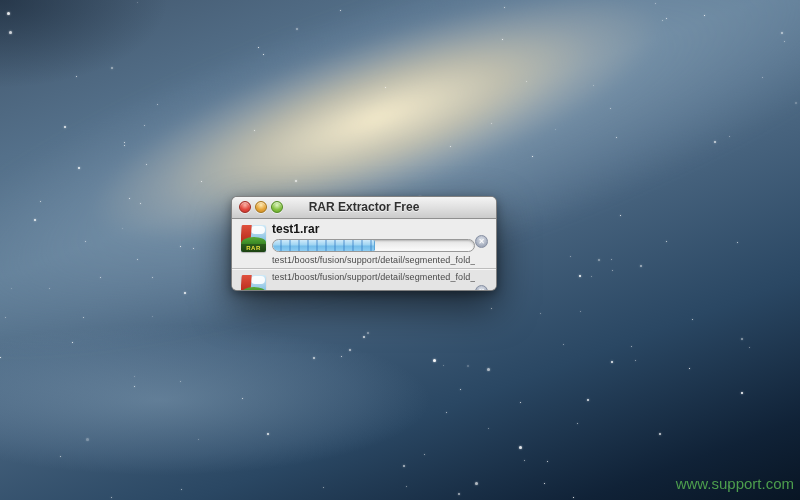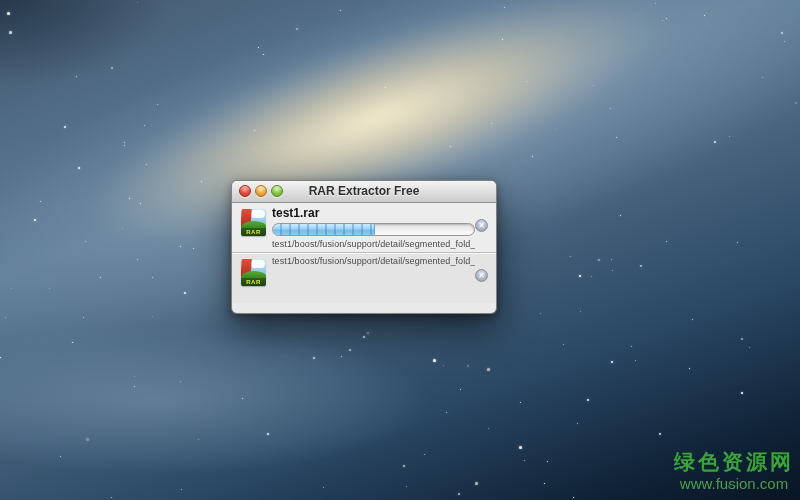--- a/index.html
+++ b/index.html
@@ -25,21 +25,21 @@
     filter:blur(7px);
   }
   .stars{position:absolute;inset:0;}
   .star{position:absolute;background:#fff;border-radius:50%;box-shadow:0 0 2px rgba(255,255,255,0.8);}
   
   .watermark{position:absolute;right:6px;bottom:8px;text-align:center;line-height:1.1;}
   .wm-name{font-size:21px;font-weight:bold;letter-spacing:3px;color:#3aa33a;}
   .wm-url{font-size:15px;color:#4d9e4d;margin-top:2px;}
   
   .window{
-    position:absolute;left:231px;top:180px;width:266px;height:134px;
+    position:absolute;left:231px;top:196px;width:266px;height:95px;
     border-radius:6px;border:1px solid rgba(0,0,0,0.45);
     box-shadow:0 16px 38px rgba(0,0,0,0.55),0 3px 10px rgba(0,0,0,0.35);
     background:#e9e9e9;box-sizing:border-box;overflow:hidden;
   }
   .titlebar{
     height:21px;position:relative;
     background:linear-gradient(180deg,#f4f4f4 0%,#dedede 55%,#cbcbcb 100%);
     border-bottom:1px solid #8f8f8f;
   }
   .traffic{position:absolute;left:7px;top:4px;display:flex;gap:4px;}
@@ -225,22 +225,21 @@
       <div class="star" style="left: 242px; top: 398px; width: 1px; height: 1px; opacity: 0.82;"></div>
       <div class="star" style="left: 49px; top: 288px; width: 1px; height: 1px; opacity: 0.43;"></div>
       <div class="star" style="left: 367px; top: 332px; width: 2px; height: 2px; opacity: 0.47;"></div>
       <div class="star" style="left: 11px; top: 288px; width: 1px; height: 1px; opacity: 0.28;"></div>
       <div class="star" style="left: 40px; top: 201px; width: 1px; height: 1px; opacity: 0.76;"></div>
       <div class="star" style="left: 587px; top: 399px; width: 2px; height: 2px; opacity: 0.84;"></div>
       <div class="star" style="left: 403px; top: 465px; width: 2px; height: 2px; opacity: 0.65;"></div>
     </div>
 
   <div class="watermark">
-    <div class="wm-name">绿色资源网</div>
-    <div class="wm-url">www.fusion.com</div>
+    <div class="wm-url">www.support.com</div>
   </div>
 
   <div class="window">
     <div class="titlebar">
       <div class="traffic">
         <span class="tl red"></span>
         <span class="tl yellow"></span>
         <span class="tl green"></span>
       </div>
       <div class="title">RAR Extractor Free</div>

